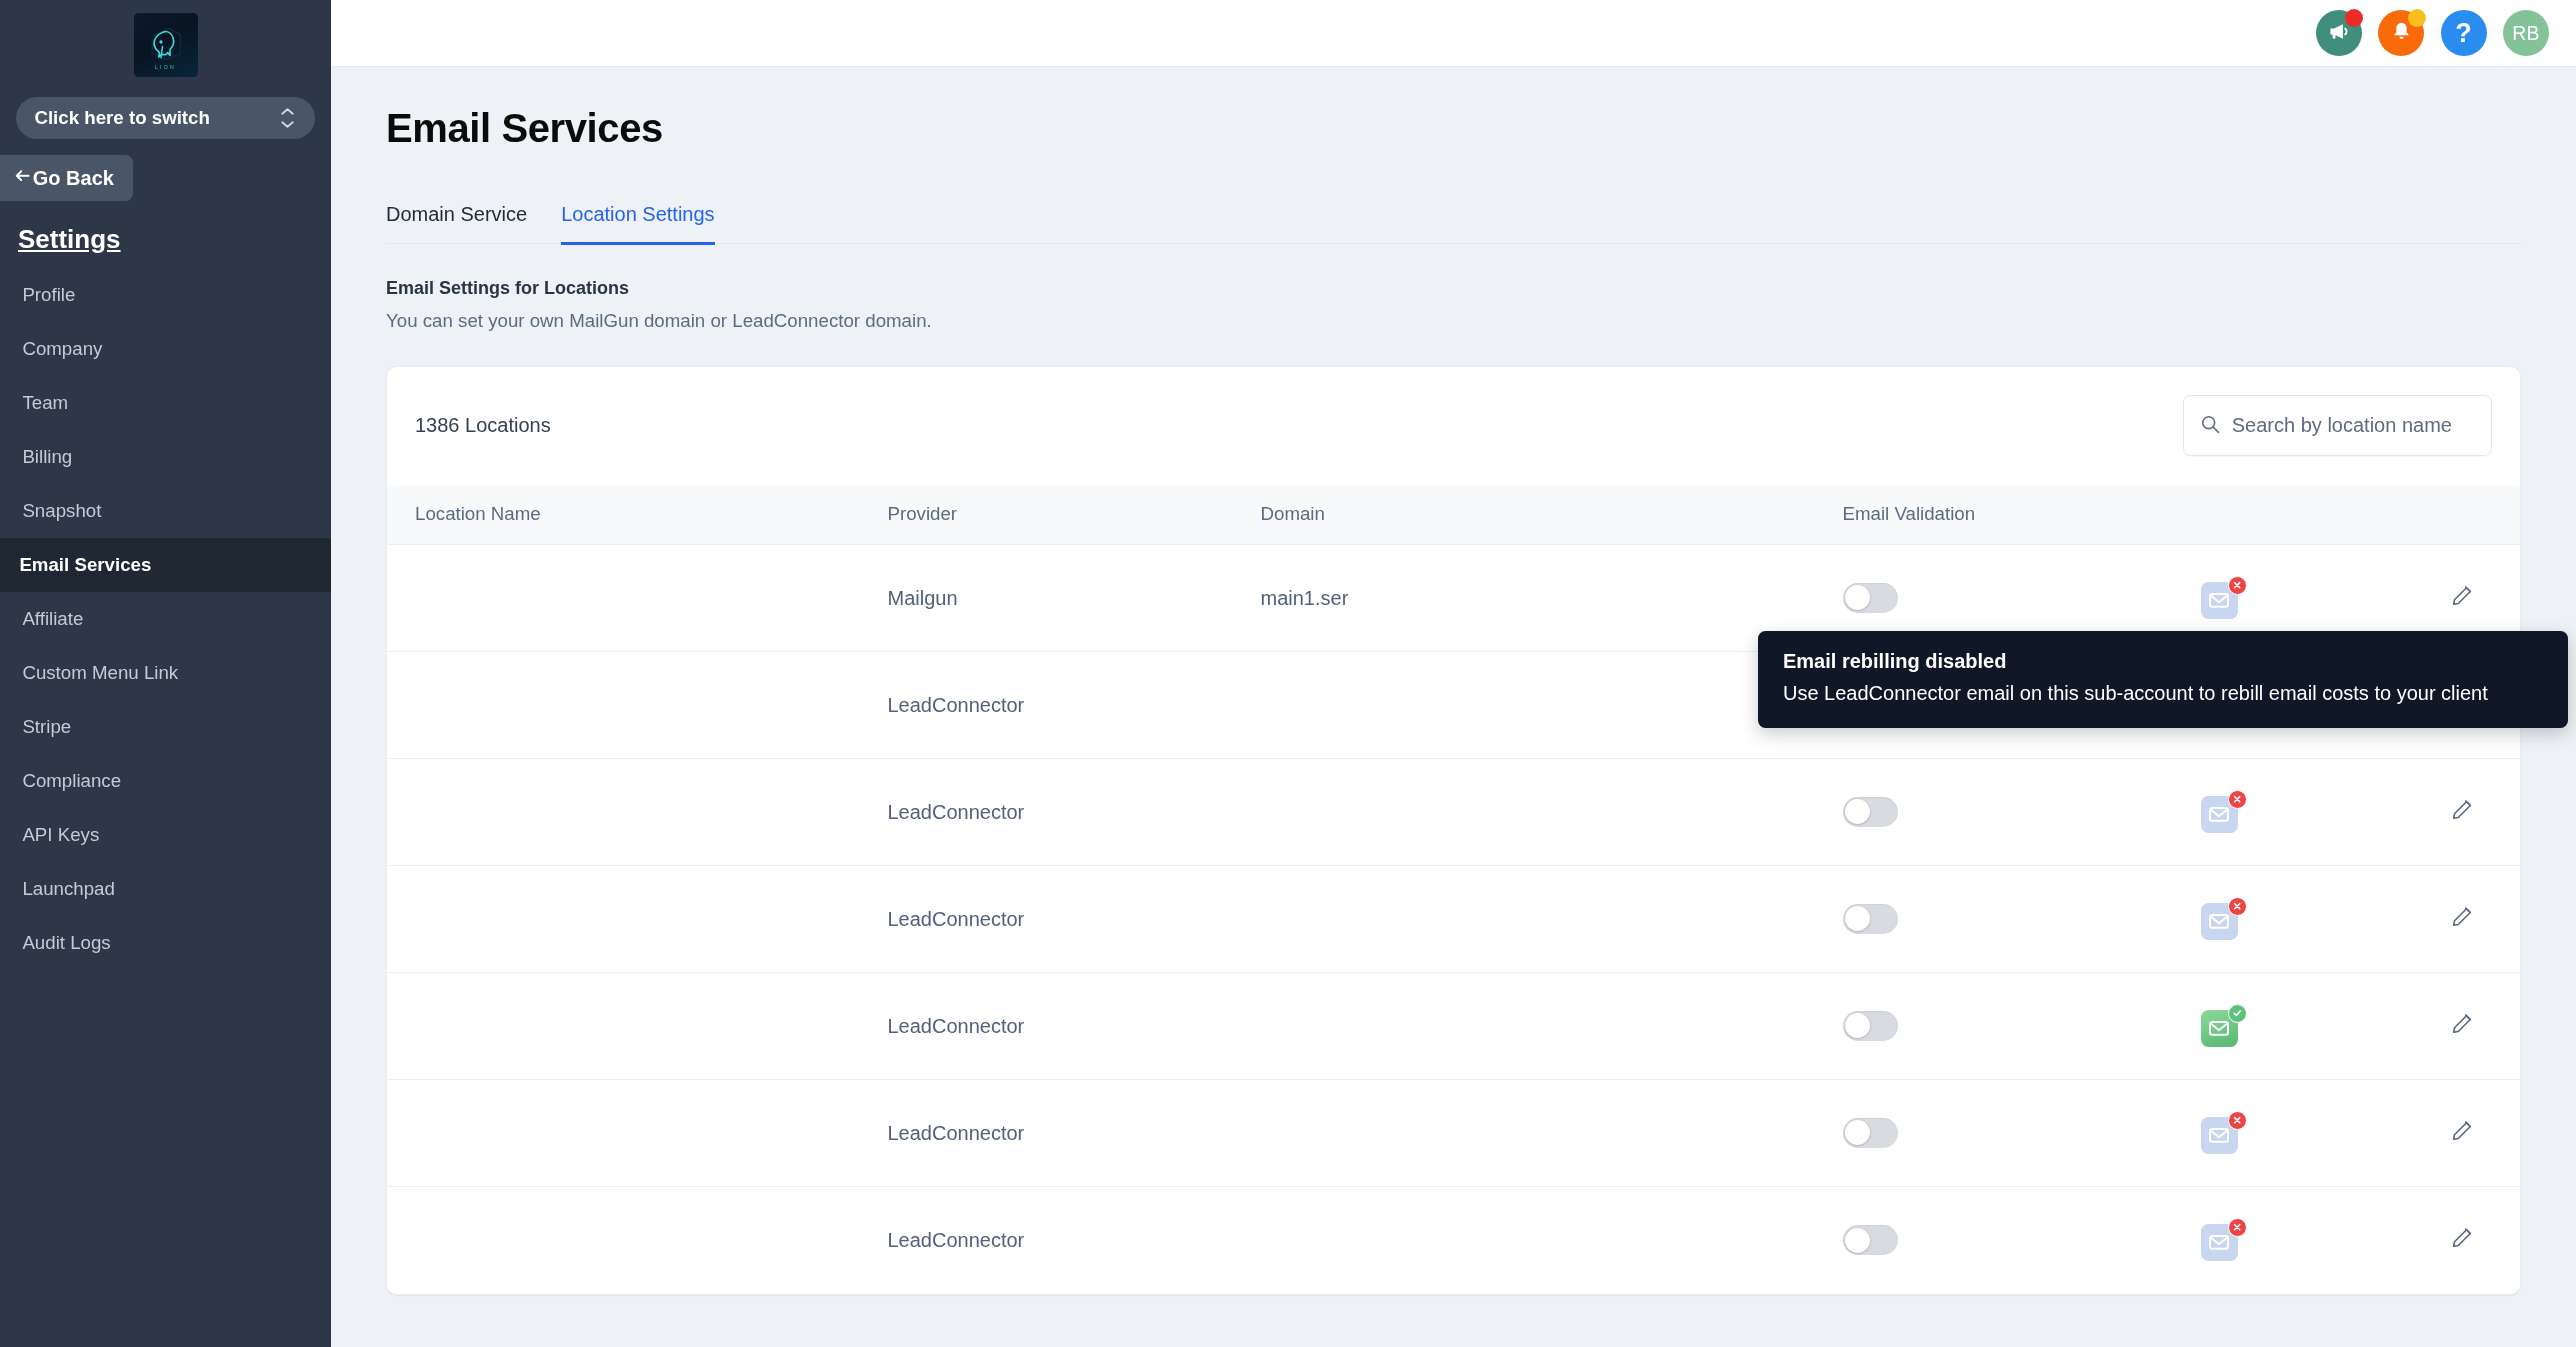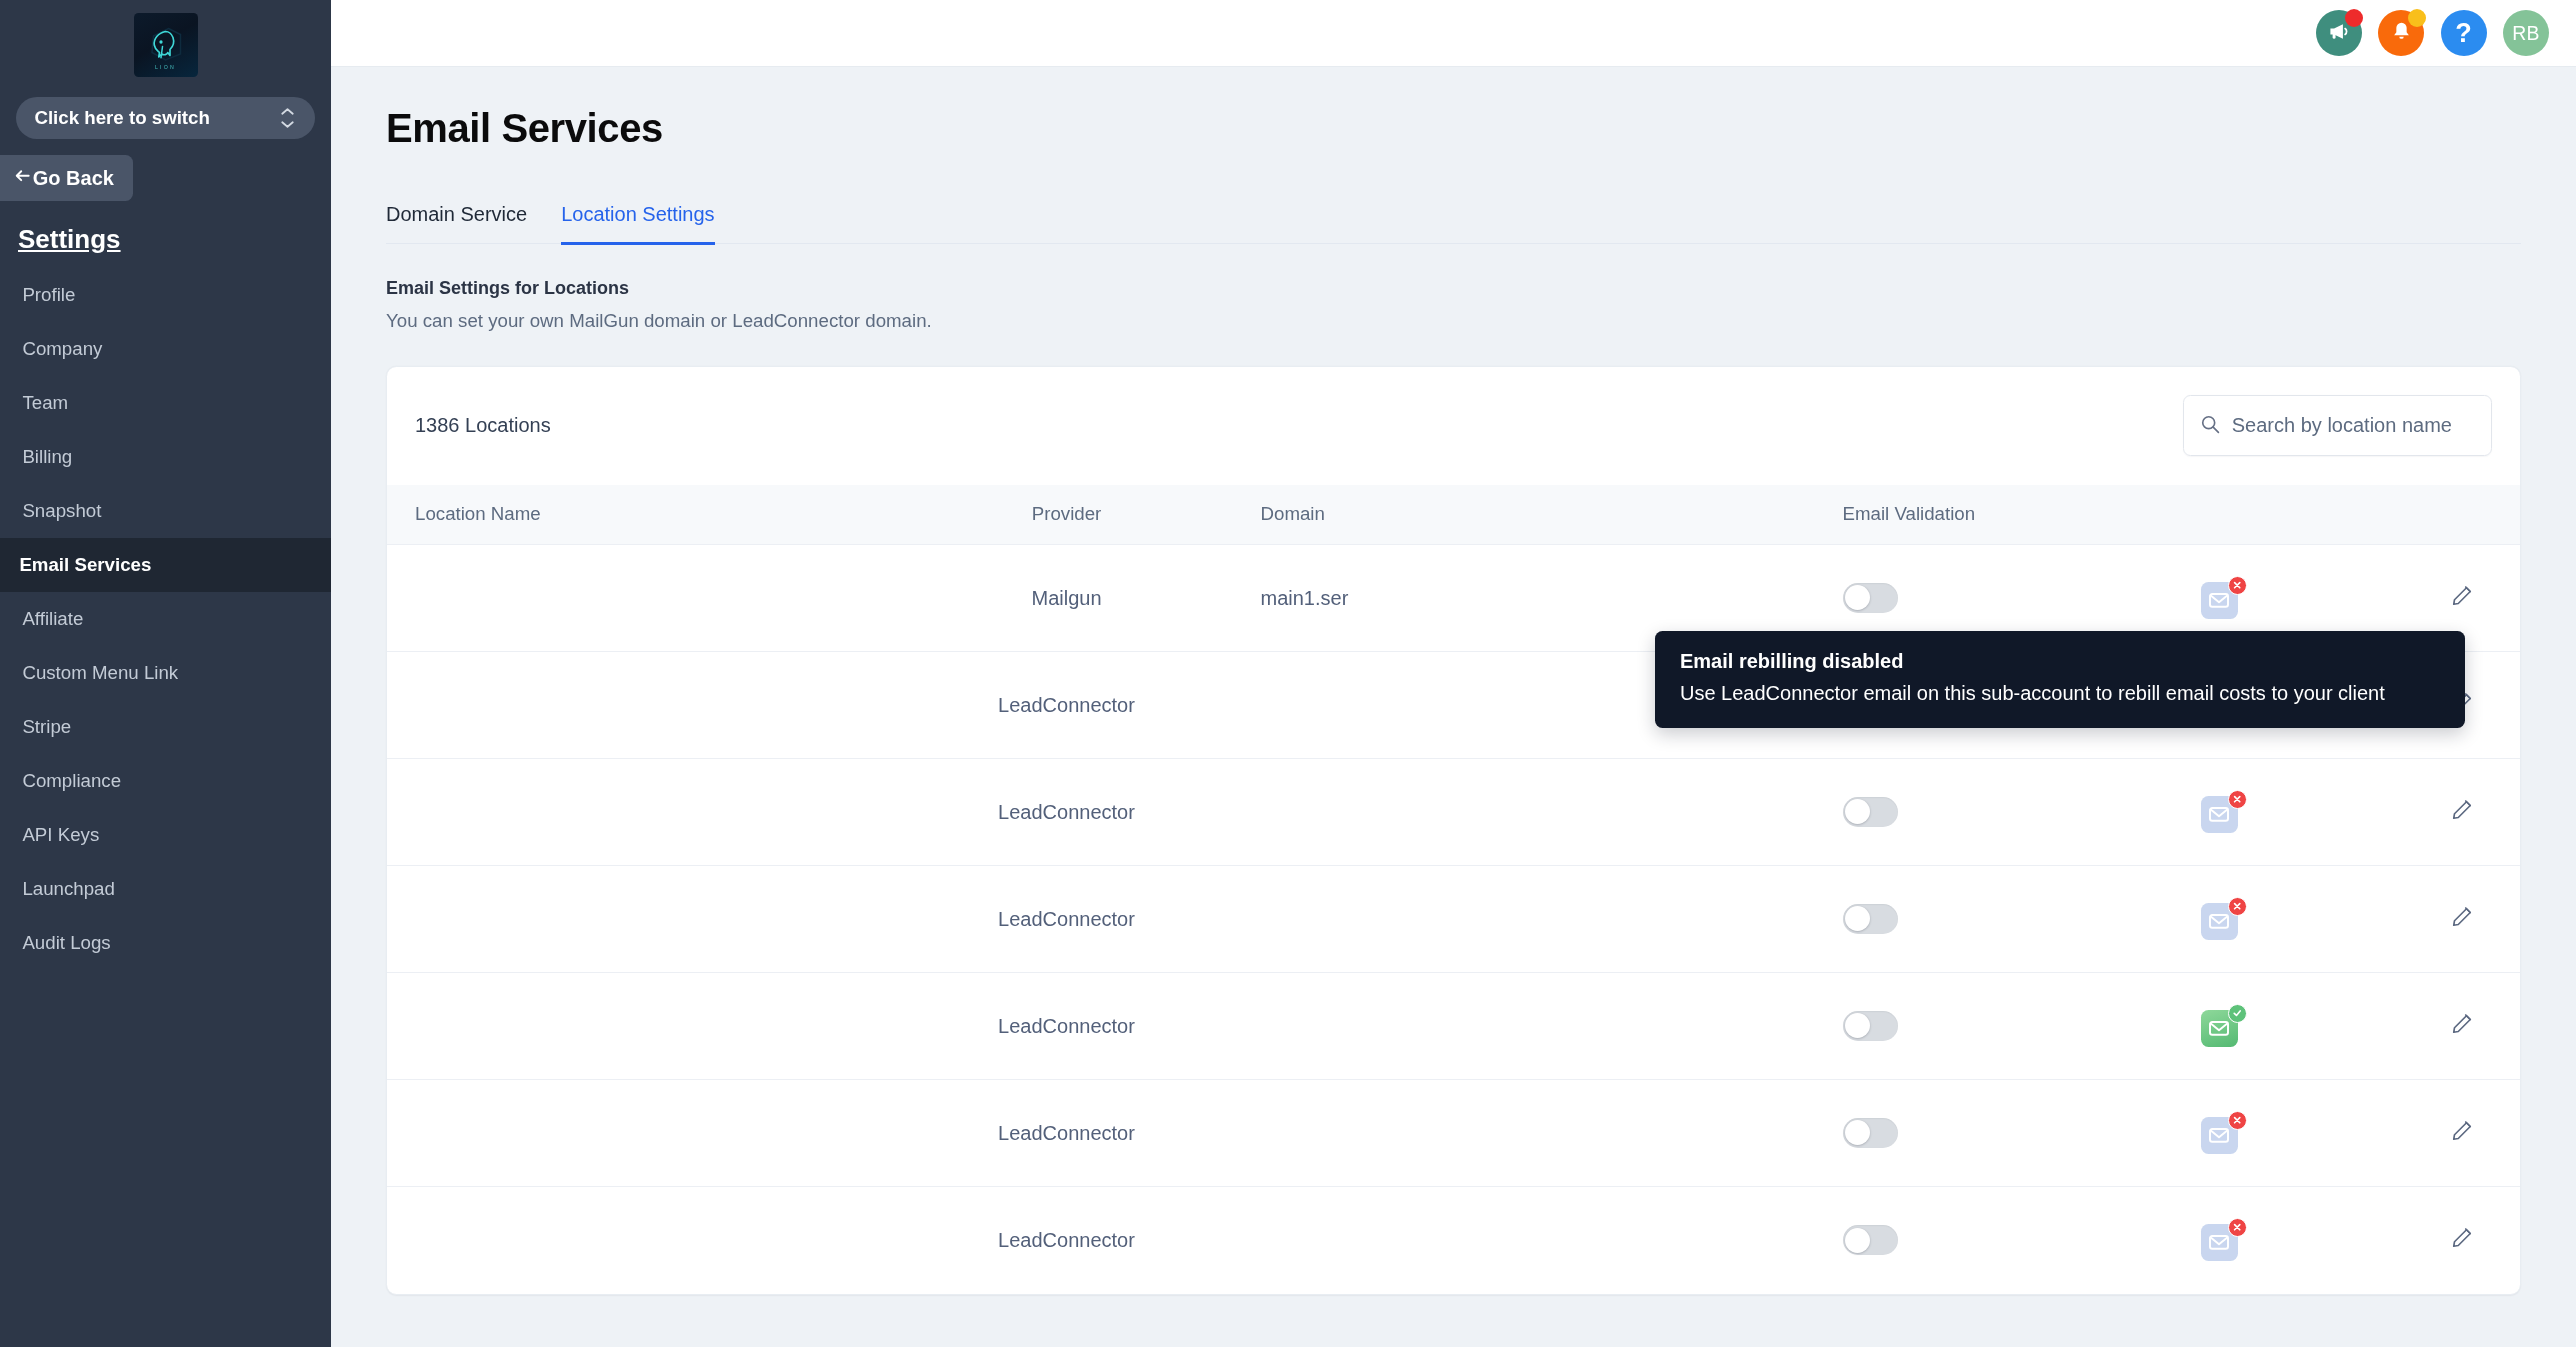--- a/index.html
+++ b/index.html
@@ -137,21 +137,21 @@
   thead th {
     text-align: left; font-size: 18.7px; font-weight: 400; color: #5d6b80;
     height: 60px; padding: 0 7.5px;
   }
   tbody td {
     height: 107px; padding: 0 7.5px;
     font-size: 20px; color: #53607a;
     border-top: 0.7px solid #eceff4;
   }
   .col-name  { width: 493px; padding-left: 28px !important; }
-  .col-prov  { width: 373px; text-align: center; }
+  .col-prov  { width: 373px; }
   .col-dom   { width: 582px; }
   .col-val   { width: 358px; }
   .col-icon  { width: 246px; }
   .col-edit  { width: 157px; }
 
   
   .toggle {
     width: 55px; height: 30px; border-radius: 15px;
     background: #d8dce1; position: relative;
     box-shadow: inset 0 0.7px 1.5px rgba(16,24,40,.07);
@@ -181,21 +181,21 @@
   .mail-ic.invalid .badge { background: #ef4444; }
   .mail-ic.valid .badge { background: #5ec27a; }
   .mail-ic .badge svg { width: 10.4px; height: 10.4px; color: #fff; }
 
   .pencil { width: 30px; height: 30px; color: #5b6880; }
   .pencil svg { width: 30px; height: 30px; }
 
   
   .tooltip {
     position: absolute;
-    left: 1324px; top: 631px;
+    left: 1427px; top: 631px;
     width: 810px;
     background: #101828;
     border-radius: 7.5px;
     padding: 19.4px 25px 22.4px 25px;
     color: #ffffff;
     box-shadow: 0 6px 18px rgba(16,24,40,.22);
     z-index: 50;
   }
   .tooltip .tt-title { font-size: 20px; font-weight: 700; }
   .tooltip .tt-body { font-size: 20px; margin-top: 9px; font-weight: 400; }

